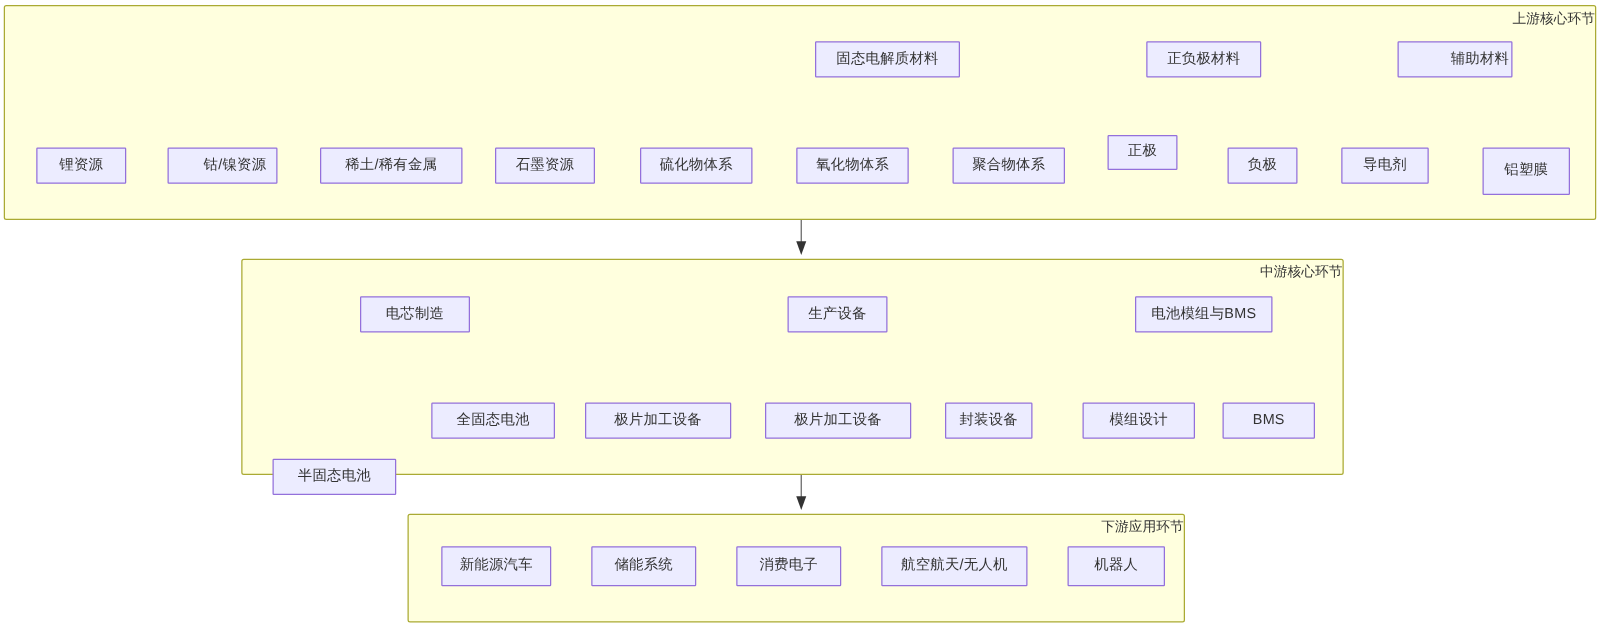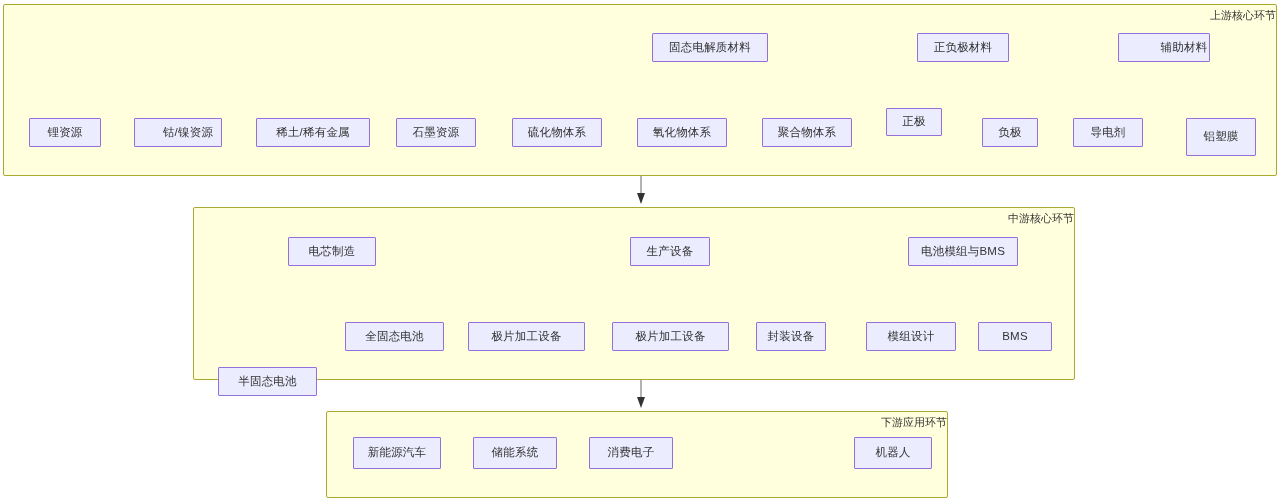--- a/index.html
+++ b/index.html
@@ -192,15 +192,16 @@
   <div class="node" style="left:908px;top:237px;width:110px;height:29px;">电池模组与BMS</div>
   <div class="node" style="left:978px;top:322px;width:74px;height:29px;">BMS</div>
 
   <div class="cluster" style="left:326px;top:411px;width:622px;height:87px;text-decoration:underline;">
     <div class="cluster-title">下游应用环节</div>
   </div>
 
   <div class="node" style="left:353px;top:437px;width:88px;height:32px;">新能源汽车</div>
   <div class="node" style="left:473px;top:437px;width:84px;height:32px;">储能系统</div>
   <div class="node" style="left:589px;top:437px;width:84px;height:32px;">消费电子</div>
+  <div class="node" style="left:705px;top:437px;width:117px;height:32px;">航空航天/无人机</div>
   <div class="node" style="left:854px;top:437px;width:78px;height:32px;">机器人</div>
 
 </div>
 
 </body></html>

